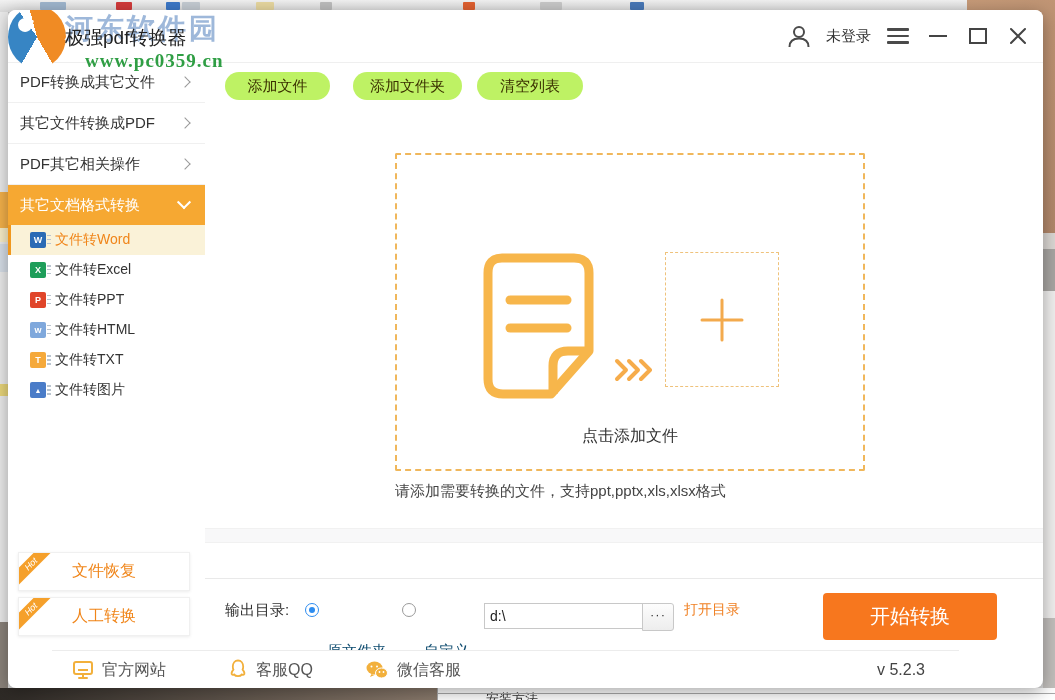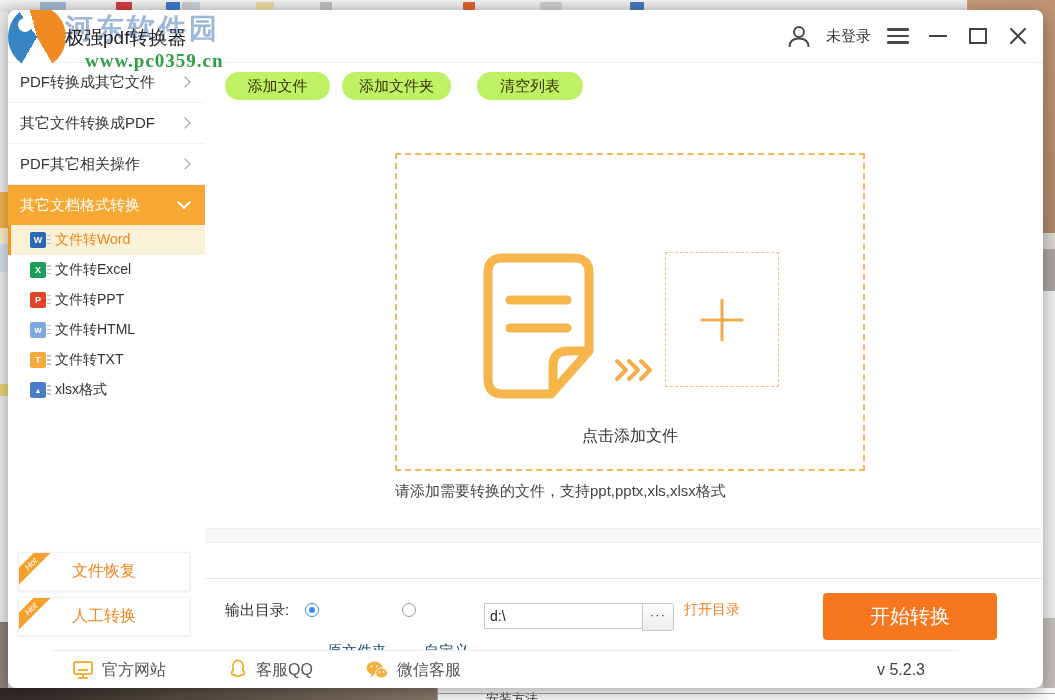--- a/index.html
+++ b/index.html
@@ -200,36 +200,36 @@
       <div class="sub-item">
         <span class="ftype ic-html">w</span>
         <span>文件转HTML</span>
       </div>
       <div class="sub-item">
         <span class="ftype ic-txt">T</span>
         <span>文件转TXT</span>
       </div>
       <div class="sub-item">
         <span class="ftype ic-img">▲</span>
-        <span>xlsx格式</span>
+        <span>文件转图片</span>
       </div>
 
       <div class="hot-btn" style="top:490px;">
         <span class="ribbon">Hot</span>
         <span>文件恢复</span>
       </div>
       <div class="hot-btn" style="top:535px;">
         <span class="ribbon">Hot</span>
         <span>人工转换</span>
       </div>
     </div>
 
     <div class="main">
       <button class="pill" style="left:20px;width:105px;">添加文件</button>
-      <button class="pill" style="left:137px;width:109px;">添加文件夹</button>
+      <button class="pill" style="left:148px;width:109px;">添加文件夹</button>
       <button class="pill" style="left:272px;width:106px;">清空列表</button>
 
       <div class="dropzone">
         <svg class="doc-svg" width="113" height="148" viewBox="0 0 113 148">
           <path d="M20 6 H92 Q107 6 107 21 V99 L69 142 H21 Q6 142 6 127 V21 Q6 6 20 6 Z" fill="none" stroke="#F7B64B" stroke-width="9" stroke-linejoin="round"></path>
           <path d="M107 99 H86 Q71 99 71 114 V142" fill="none" stroke="#F7B64B" stroke-width="9" stroke-linejoin="round"></path>
           <line x1="28" y1="48" x2="85" y2="48" stroke="#F7B64B" stroke-width="9" stroke-linecap="round"></line>
           <line x1="28" y1="76" x2="85" y2="76" stroke="#F7B64B" stroke-width="9" stroke-linecap="round"></line>
         </svg>
         <svg class="arrows-svg" width="38" height="26" viewBox="0 0 38 26">

